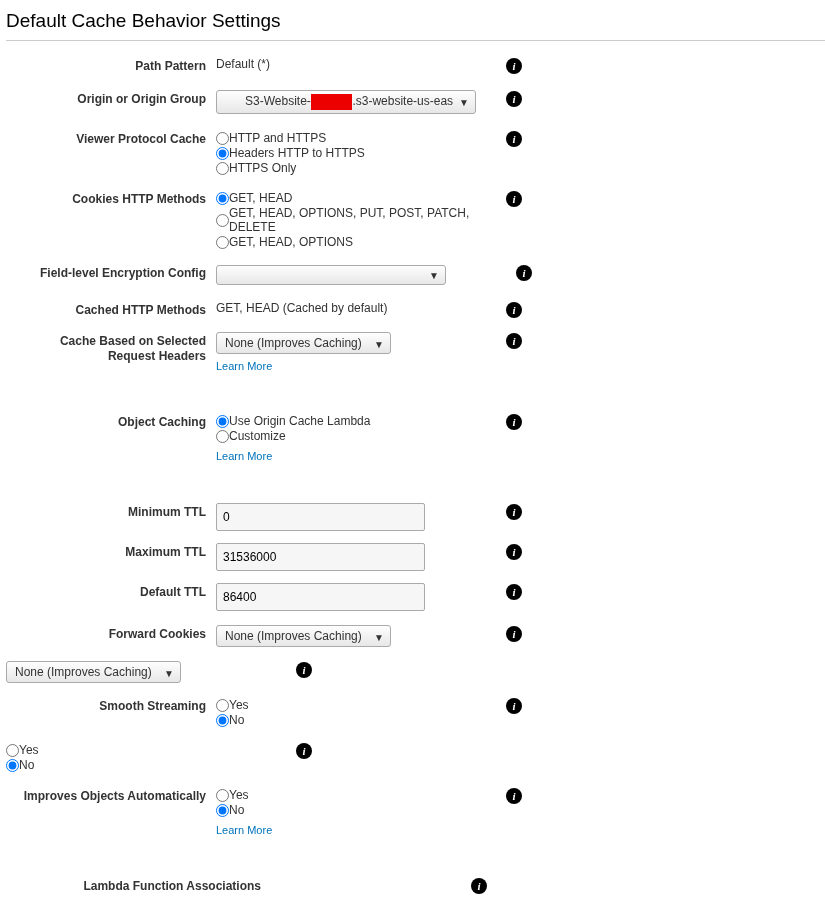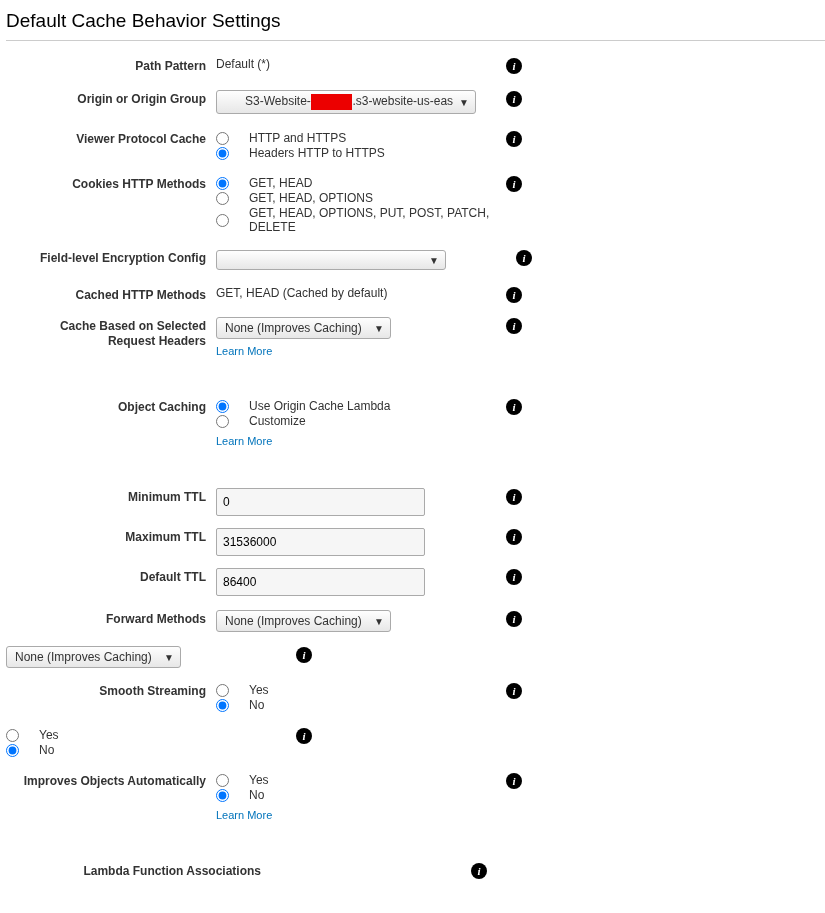--- a/index.html
+++ b/index.html
@@ -63,38 +63,38 @@
   }
   .plain-text {
     font-size: 12px;
     padding-top: 2px;
   }
   .radio-line {
     display: flex;
     align-items: center;
     font-size: 12px;
     margin: 1px 0;
-    gap: 20px;
+    gap: 0;
   }
   .radio-line input { margin: 0; }
   .dropdown {
     display: inline-flex;
     align-items: center;
     justify-content: space-between;
     border: 1px solid #aaa;
     background: linear-gradient(#fefefe, #e7e7e7);
     border-radius: 3px;
     padding: 3px 6px 3px 8px;
     font-size: 12px;
     min-height: 20px;
     box-sizing: border-box;
     cursor: pointer;
   }
   .dropdown.full { width: 260px; }
-  .dropdown.medium { width: 175px; }
+  .dropdown.medium { width: 175px; align-items: flex-end; }
   .dropdown .chev {
     font-size: 10px;
     color: #333;
     margin-left: 6px;
   }
   .text-input {
     border: 1px solid #aaa;
     background: #f6f6f6;
     border-radius: 2px;
     font-size: 12px;
@@ -151,38 +151,42 @@
   <div class="label-col">Viewer Protocol Cache</div>
   <div class="value-col">
     <label class="radio-line">
         <input type="radio" name="vpp" style="">
         <span>HTTP and HTTPS</span>
       </label>
     <label class="radio-line">
         <input type="radio" name="vpp" checked="" style="">
         <span>Headers HTTP to HTTPS</span>
       </label>
+    <label class="radio-line">
+        <input type="radio" name="vpp" style="">
+        <span>HTTPS Only</span>
+      </label>
   </div>
   <div class="info-col"><span class="info-icon">i</span></div>
 </div>
 
 <div class="row" style="margin-top:12px;">
   <div class="label-col">Cookies HTTP Methods</div>
   <div class="value-col">
     <label class="radio-line">
         <input type="radio" name="ahm" checked="" style="">
         <span>GET, HEAD</span>
       </label>
     <label class="radio-line">
         <input type="radio" name="ahm" style="">
+        <span>GET, HEAD, OPTIONS, PUT, POST, PATCH, DELETE</span>
+      </label>
+    <label class="radio-line">
+        <input type="radio" name="ahm" style="">
         <span>GET, HEAD, OPTIONS</span>
-      </label>
-    <label class="radio-line">
-        <input type="radio" name="ahm" style="">
-        <span>GET, HEAD, OPTIONS, PUT, POST, PATCH, DELETE</span>
       </label>
   </div>
   <div class="info-col"><span class="info-icon">i</span></div>
 </div>
 
 <div class="row" style="margin-top:12px;">
   <div class="label-col">Field-level Encryption Config</div>
   <div class="value-col">
     <span class="dropdown" style="width:230px;">
       <span></span>
@@ -254,21 +258,21 @@
 
 <div class="row" style="margin-top:10px;">
   <div class="label-col">Default TTL</div>
   <div class="value-col">
     <input class="text-input" value="86400" style="">
   </div>
   <div class="info-col"><span class="info-icon">i</span></div>
 </div>
 
 <div class="row" style="margin-top:12px;">
-  <div class="label-col">Forward Methods</div>
+  <div class="label-col">Forward Cookies</div>
   <div class="value-col">
     <span class="dropdown medium">
       <span>None (Improves Caching)</span>
       <span class="chev">▼</span>
     </span>
   </div>
   <div class="info-col"><span class="info-icon">i</span></div>
 </div>
 
 <div class="row" style="margin-top:12px;">

